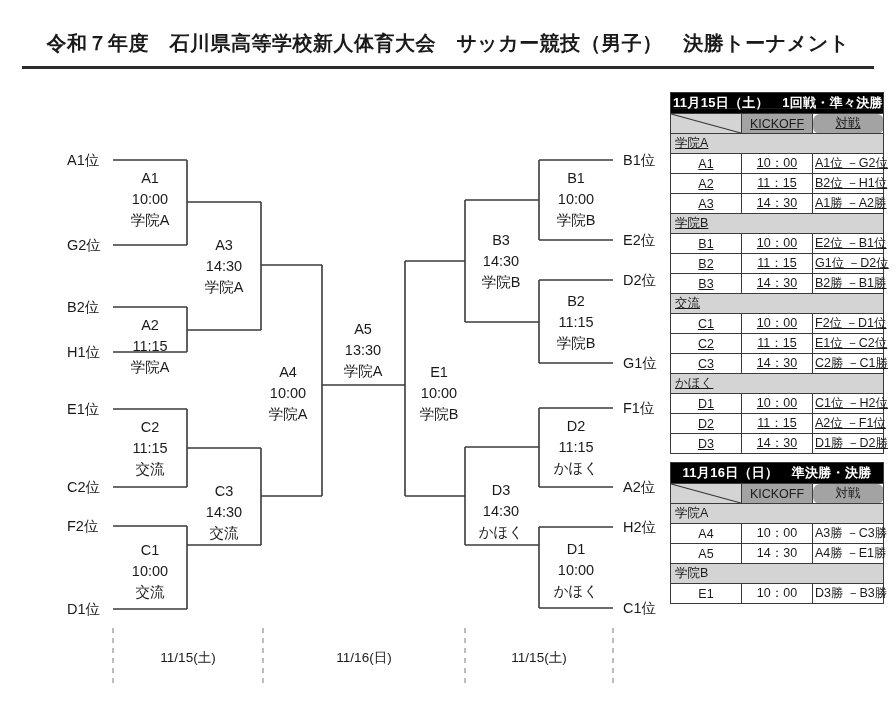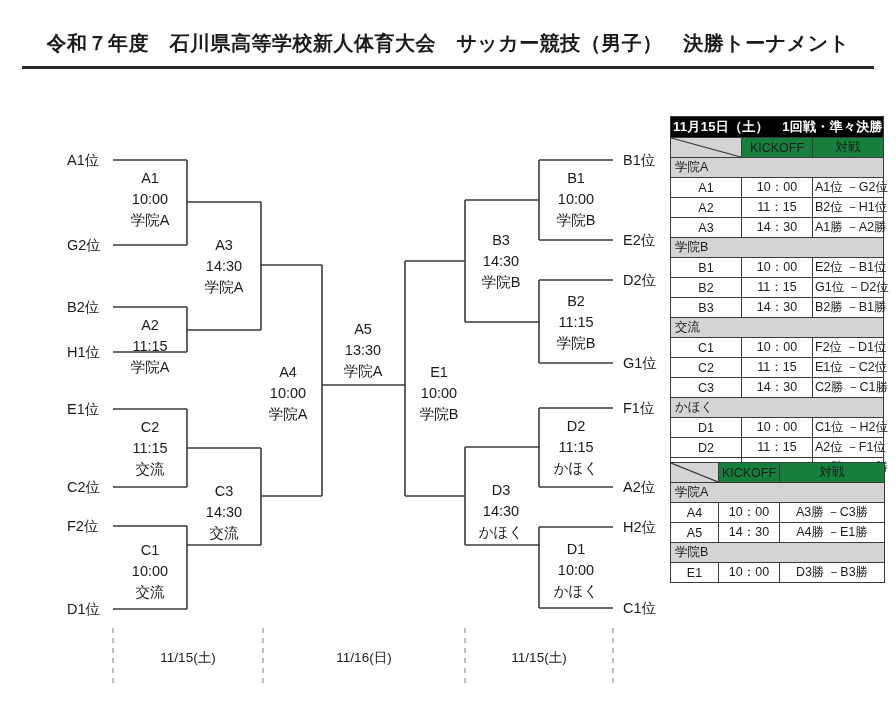--- a/index.html
+++ b/index.html
@@ -89,21 +89,21 @@
 
   
   .schedule-table {
     position: absolute;
     border-collapse: collapse;
     table-layout: fixed;
     font-family: "Liberation Sans", "DejaVu Sans", sans-serif;
     font-size: 12.5px;
     background: #ffffff;
   }
-  #schedule-table-day1 { left: 670px; top: 116px; width: 214px; }
+  #schedule-table-day1 { left: 670px; top: 92px; width: 214px; text-decoration: underline; }
   #schedule-table-day2 { left: 670px; top: 462px; width: 214px; }
 
   .schedule-table td, .schedule-table th {
     border: 1px solid #3a3a3a;
     padding: 1px 2px;
     text-align: center;
     white-space: nowrap;
     height: 17px;
     box-sizing: border-box;
   }
@@ -123,25 +123,25 @@
   }
   .tbl-corner svg {
     display: block;
     width: 100%;
     height: 100%;
     position: absolute;
     top: 0;
     left: 0;
   }
   .tbl-colhead {
-    background: #15803d;
+    background: #a3a3a3;
     font-weight: normal;
   }
   .col-kick { width: 61px; }
-  .col-match { width: 105px; }
+  .col-match { width: 105px; border-radius: 7px; }
   .group-row td {
     background: #d4d4d4;
     text-align: left;
     padding-left: 4px;
     font-weight: normal;
   }
   .cell-code { width: 48px; }
   .cell-kick { width: 61px; }
   .cell-match { width: 105px; }
 </style>
@@ -413,20 +413,23 @@
         <td class="cell-code">D3</td>
         <td class="cell-kick">14：30</td>
         <td class="cell-match">D1勝 －D2勝</td>
       </tr>
     </tbody>
 </table>
 
 <table class="schedule-table" id="schedule-table-day2">
   <tbody>
       <tr>
+        <td class="tbl-title" colspan="3">11月16日（日）　準決勝・決勝</td>
+      </tr>
+      <tr>
         <td class="tbl-corner">
           <svg viewBox="0 0 48 18" preserveAspectRatio="none">
             <line x1="0" y1="0" x2="48" y2="18" stroke="#3a3a3a" stroke-width="1.2" vector-effect="non-scaling-stroke"></line>
           </svg>
         </td>
         <td class="tbl-colhead col-kick">KICKOFF</td>
         <td class="tbl-colhead col-match">対戦</td>
       </tr>
       <tr class="group-row">
         <td colspan="3">学院A</td>

